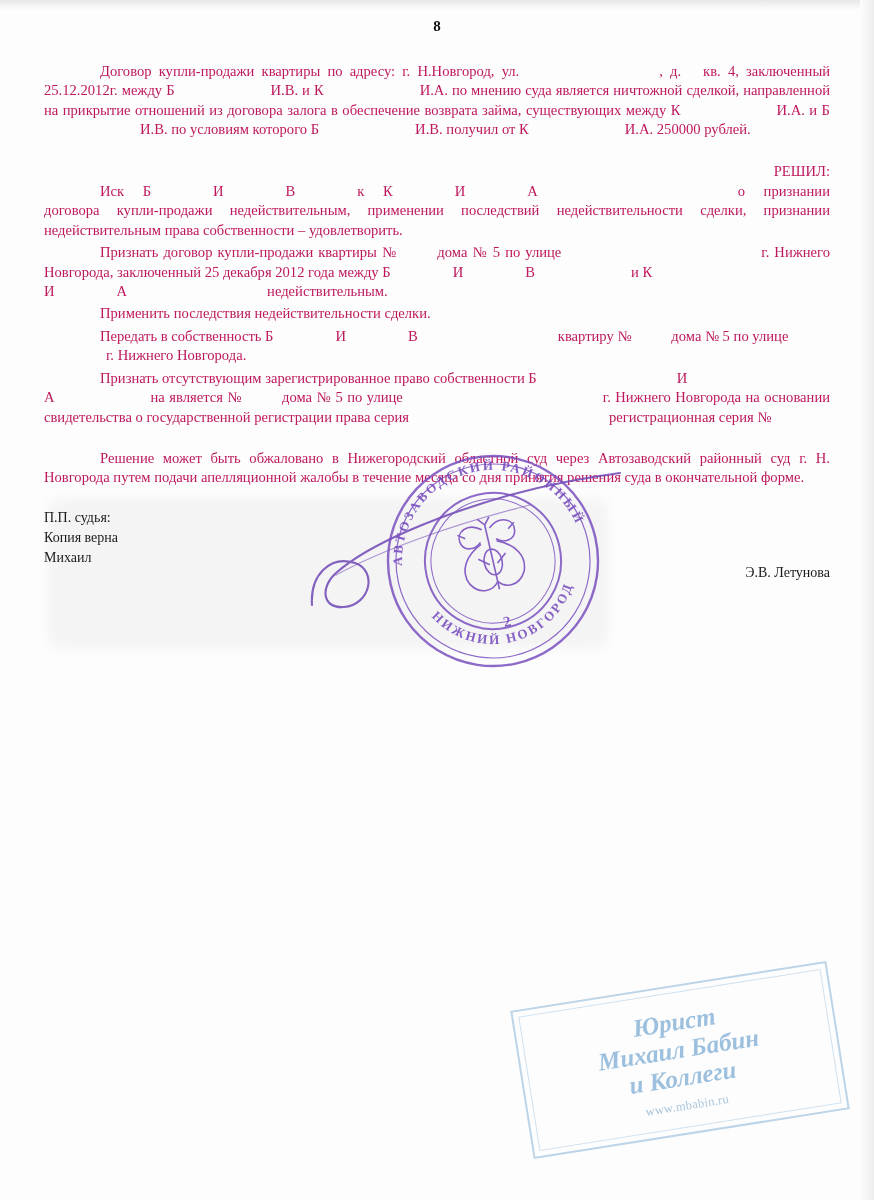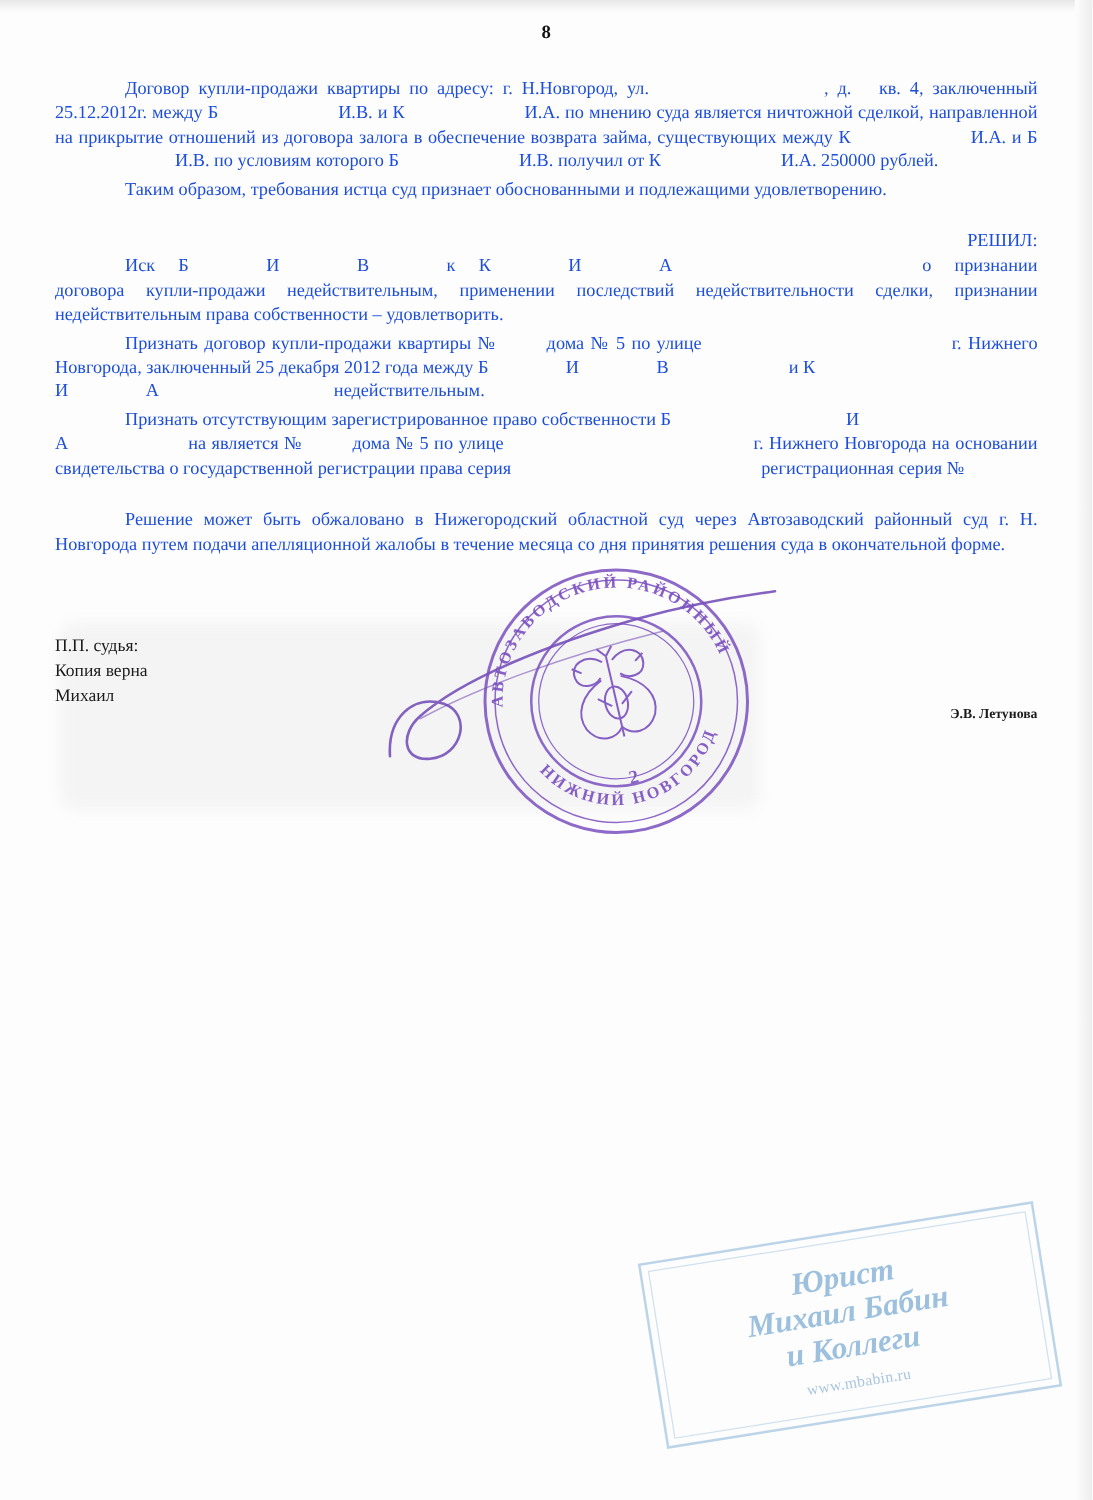--- a/index.html
+++ b/index.html
@@ -57,21 +57,21 @@
     color: #111;
   }
 
   .doc-body {
     position: absolute;
     left: 44px;
     top: 62px;
     width: 786px;
     font-size: 14.6px;
     line-height: 1.33;
-    color: #1d4ed8;
+    color: #be185d;
   }
 
   p {
     margin: 0;
     text-align: justify;
   }
   .indent { text-indent: 56px; }
   .gap-small { margin-top: 3px; }
   .gap-med { margin-top: 1px; }
   .gap-large { margin-top: 22px; }
@@ -96,22 +96,21 @@
     position: absolute;
     left: 44px;
     top: 508px;
     font-size: 14px;
     line-height: 1.42;
   }
   .judge-name {
     position: absolute;
     right: 44px;
     top: 565px;
-    font-size: 11px;
-    font-weight: bold;
+    font-size: 14px;
   }
 
   
   .stamp {
     position: absolute;
     left: 382px;
     top: 450px;
     width: 222px;
     height: 222px;
     transform: rotate(-13deg);
@@ -182,35 +181,39 @@
   <div class="smudge"></div>
 
   <div class="page-number">8</div>
 
   <div class="doc-body">
 
     <p class="indent">
       <span>Договор купли-продажи квартиры по адресу: г. Н.Новгород, ул.</span><span class="blank b-l"></span><span>, д.</span><span class="blank b-xxs"></span><span>кв. 4, заключенный 25.12.2012г. между Б</span><span class="blank b-m"></span><span>И.В. и К</span><span class="blank b-m"></span><span>И.А. по мнению суда является ничтожной сделкой, направленной на прикрытие отношений из договора залога в обеспечение  возврата займа, существующих между К</span><span class="blank b-m"></span><span>И.А. и Б</span><span class="blank b-m"></span><span>И.В. по условиям которого Б</span><span class="blank b-m"></span><span>И.В. получил от К</span><span class="blank b-m"></span><span>И.А. 250000 рублей.</span>
     </p>
 
-    <p class="indent gap-small">Таким образом, требования истца суд признает обоснованными и подлежащими удовлетворению.</p>
 
 
     <p class="center gap-large">РЕШИЛ:</p>
 
     <p class="indent gap-med">
       <span>Иск Б</span><span class="blank b-s"></span><span>И</span><span class="blank b-s"></span><span>В</span><span class="blank b-s"></span><span>к К</span><span class="blank b-s"></span><span>И</span><span class="blank b-s"></span><span>А</span><span class="blank b-xl"></span><span>о признании договора купли-продажи недействительным, применении последствий недействительности сделки, признании недействительным права собственности – удовлетворить.</span>
     </p>
 
     <p class="indent gap-small">
       <span>Признать договор купли-продажи квартиры №</span><span class="blank b-xs"></span><span>дома № 5 по улице</span><span class="blank b-xl"></span><span>г. Нижнего Новгорода, заключенный 25 декабря 2012 года между Б</span><span class="blank b-s"></span><span>И</span><span class="blank b-s"></span><span>В</span><span class="blank b-m"></span><span>и К</span><br>
       <span>И</span><span class="blank b-s"></span><span>А</span><span class="blank b-l"></span><span>недействительным.</span>
     </p>
 
-
+    <p class="indent gap-small">Применить последствия недействительности сделки.</p>
+
+    <p class="indent gap-small">
+      <span>Передать в собственность Б</span><span class="blank b-s"></span><span>И</span><span class="blank b-s"></span><span>В</span><span class="blank b-l"></span><span>квартиру №</span><span class="blank b-xs"></span><span>дома № 5 по улице</span><br>
+      <span class="blank b-s"></span><span>г. Нижнего Новгорода.</span>
+    </p>
 
     <p class="indent gap-small">
       <span>Признать отсутствующим  зарегистрированное  право  собственности  Б</span><span class="blank b-l"></span><span>И</span><br>
       <span>А</span><span class="blank b-m"></span><span>на является №</span><span class="blank b-xs"></span><span>дома № 5 по улице</span><span class="blank b-xl"></span><span>г. Нижнего Новгорода на основании свидетельства о государственной регистрации права серия</span><span class="blank b-xl"></span><span>регистрационная серия №</span><span class="blank b-xxs"></span>
     </p>
 
     <p class="indent gap-large">Решение может быть обжаловано в Нижегородский областной суд через Автозаводский районный суд г. Н. Новгорода путем подачи апелляционной жалобы в течение  месяца  со  дня  принятия  решения  суда  в  окончательной форме.</p>
   </div>
 
   <div class="sig-block">

